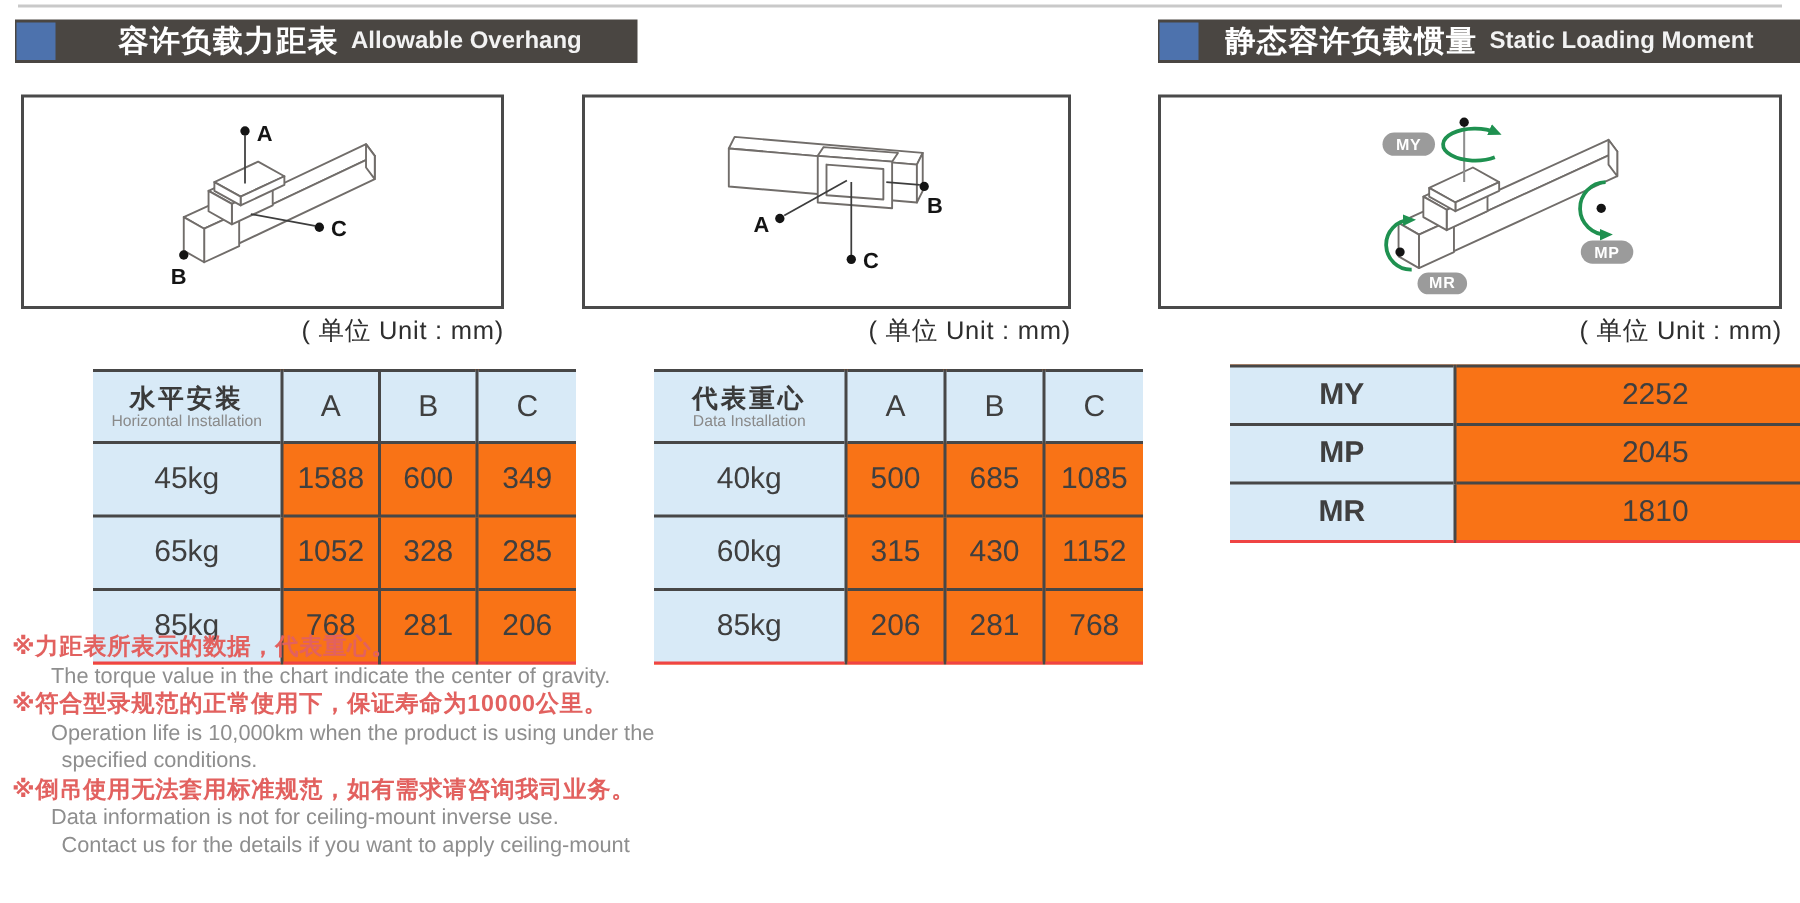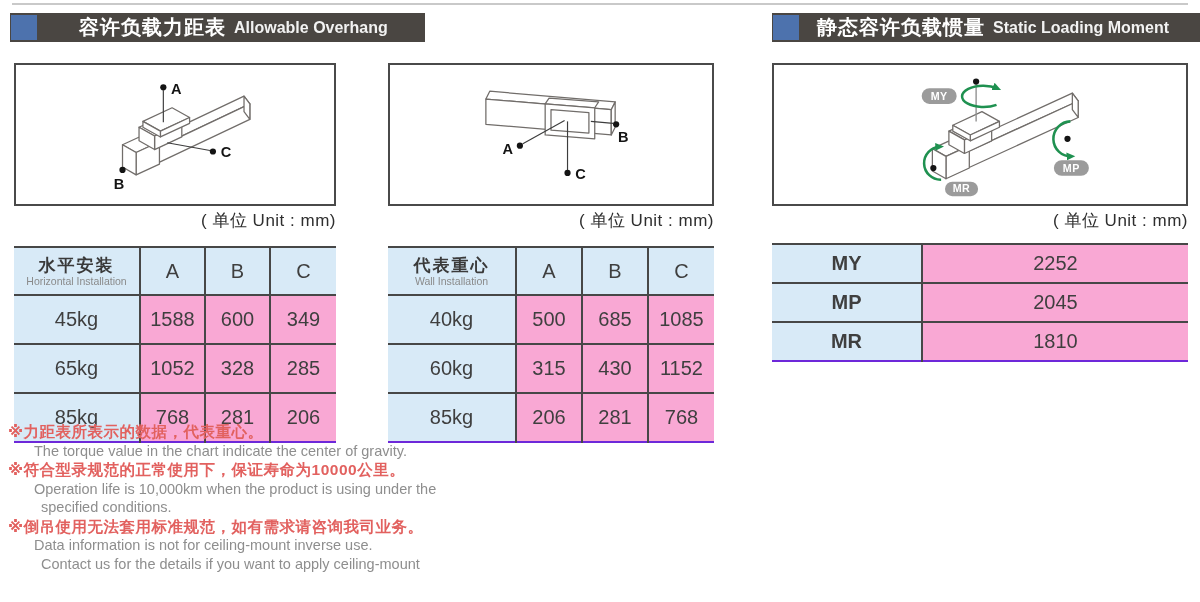--- a/index.html
+++ b/index.html
@@ -24,21 +24,21 @@
   .dbox2 { left:388px; width:326px; }
   .dbox3 { left:772px; width:416px; }
   .diagram-box svg { display:block; width:100%; height:100%; }
 
   .unit-note { position:absolute; top:209px; font-size:17px; color:#2e2e2e; text-align:right; letter-spacing:0.5px; }
   .un1 { left:14px;  width:322px; }
   .un2 { left:388px; width:326px; }
   .un3 { left:772px; width:416px; }
 
   
-  table.data { position:absolute; border-collapse:collapse; table-layout:fixed; background:#f9a8d4; border-bottom:2px solid #6d28d9; }
+  table.data { position:absolute; border-collapse:collapse; table-layout:fixed; background:#f97316; border-bottom:2px solid #ef4444;margin-left:48px; }
   table.data tr { border-top:2px solid #474747; }
   table.data td { padding:0; text-align:center; vertical-align:middle; font-size:20px; color:#3f3f3f; }
   table.data td + td { border-left:2px solid #474747; }
   td.lbl { background:#d8eaf7; }
   tr.hd { height:48px; } tr.dr { height:49px; }
   #t3 tr { height:39px; }
   #t1 { left:14px;  top:246px; width:322px; }
   #t2 { left:388px; top:246px; width:326px; }
   #t3 { left:772px; top:243px; width:416px; }
   .tt-zh { font-size:17px; font-weight:bold; color:#3a3a3a; letter-spacing:2px; line-height:19px; }
@@ -220,21 +220,21 @@
   <colgroup>
       <col style="width:128px">
       <col style="width:66px">
       <col style="width:66px">
       <col style="width:66px">
     </colgroup>
   <tbody>
       <tr class="hd">
     <td class="lbl">
       <div class="tt-zh">代表重心</div>
-      <div class="tt-en">Wall Installation</div>
+      <div class="tt-en">Data Installation</div>
     </td>
     <td class="lbl">A</td>
     <td class="lbl">B</td>
     <td class="lbl">C</td>
   </tr>
   <tr class="dr">
     <td class="lbl load">40kg</td>
     <td>500</td>
     <td>685</td>
     <td>1085</td>

